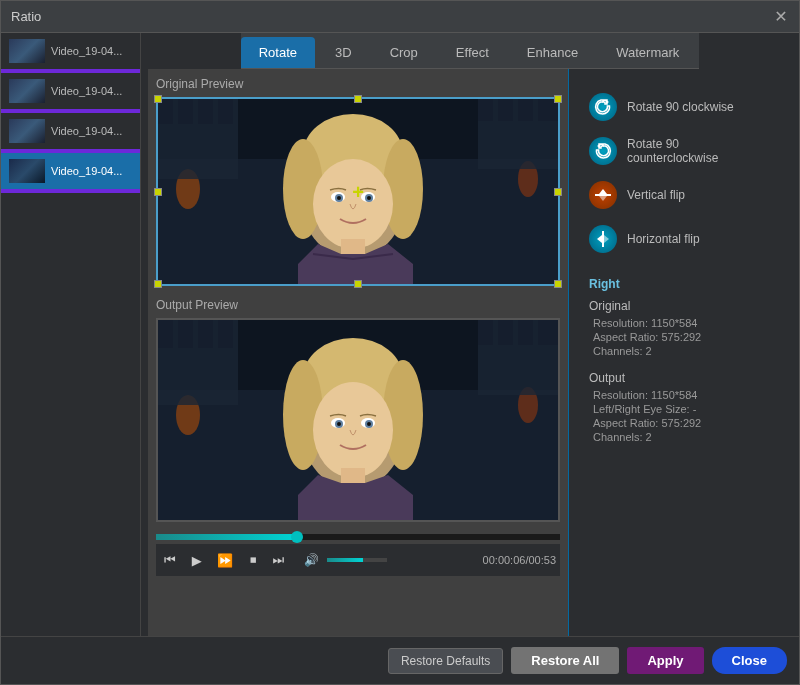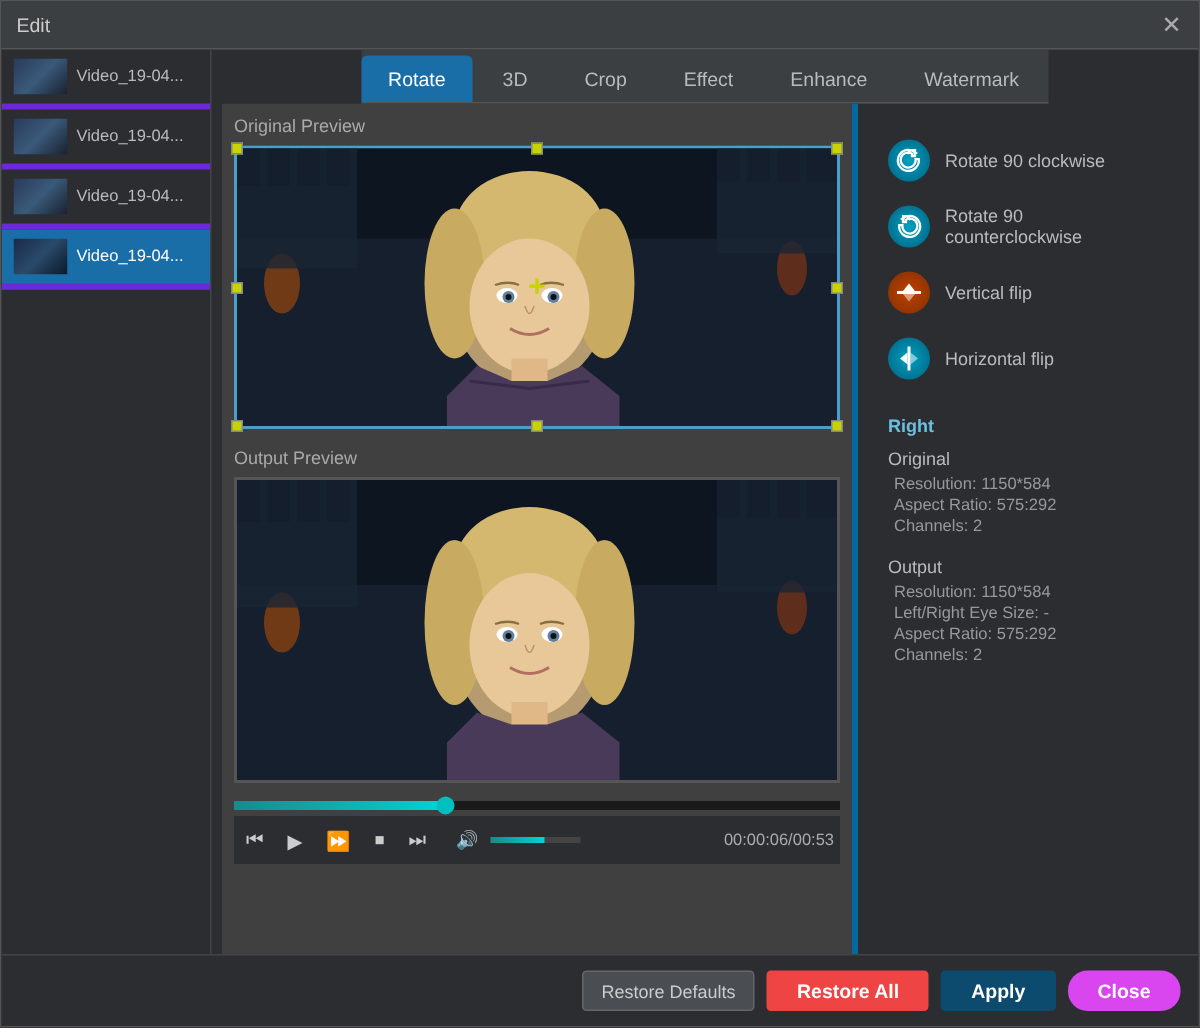--- a/index.html
+++ b/index.html
@@ -59,55 +59,55 @@
     .progress-bar-thumb { width: 12px; height: 12px; background: #00bfbf; border-radius: 50%; position: absolute; right: -6px; top: 50%; transform: translateY(-50%); }
 
     
     .video-controls { display: flex; align-items: center; gap: 8px; padding: 6px 4px; background: #2b2d30; }
     .ctrl-btn { background: none; border: none; color: #ccc; cursor: pointer; font-size: 13px; padding: 2px 4px; display: flex; align-items: center; justify-content: center; }
     .volume-bar { width: 60px; height: 4px; background: #444; position: relative; }
     .volume-fill { width: 60%; height: 100%; background: linear-gradient(to right, #1a8a8a, #00d4d4); }
     .time-display { color: #aaa; font-size: 11px; margin-left: auto; }
 
     
-    .info-panel { width: 224px; padding: 20px; flex-shrink: 0; border-left: 4px solid #0369a1; overflow-y: auto; }
+    .info-panel { width: 224px; padding: 20px; flex-shrink: 0; border-left: 1px solid #0369a1; overflow-y: auto; }
     .rotate-controls { display: flex; flex-direction: column; gap: 8px; margin-bottom: 20px; }
     .rotate-btn { display: flex; align-items: center; gap: 10px; cursor: pointer; padding: 4px 0; }
     .rotate-btn-icon { width: 28px; height: 28px; border-radius: 50%; display: flex; align-items: center; justify-content: center; font-size: 14px; flex-shrink: 0; }
     .icon-rotate-cw { background: radial-gradient(circle, #00a0c0 0%, #006080 100%); }
     .icon-rotate-ccw { background: radial-gradient(circle, #00a0c0 0%, #006080 100%); }
     .icon-hflip { background: radial-gradient(circle, #00a0c0 0%, #006080 100%); }
     .icon-vflip { background: radial-gradient(circle, #c04000 0%, #803000 100%); }
     .rotate-btn-label { font-size: 12px; color: #bbb; }
 
     .info-section { margin-top: 10px; }
     .info-title { color: #6ac0e0; font-size: 12px; font-weight: bold; margin-bottom: 8px; }
     .info-group { margin-bottom: 14px; }
     .info-group-title { color: #bbb; font-size: 12px; margin-bottom: 4px; }
     .info-row { font-size: 11px; color: #999; margin-bottom: 2px; padding-left: 4px; }
 
     
-    .bottom-bar { display: flex; justify-content: flex-end; gap: 8px; padding: 10px 12px; background: #2b2d30; border-top: 1px solid #444; flex-shrink: 0; }
+    .bottom-bar { display: flex; align-items: center; justify-content: flex-end; gap: 8px; padding: 10px 12px; background: #2b2d30; border-top: 1px solid #444; flex-shrink: 0; }
     .restore-defaults-btn { padding: 5px 12px; background: #4a4d52; border: 1px solid #666; color: #ccc; cursor: pointer; border-radius: 3px; font-size: 12px; }
     .action-btn { padding: 6px 20px; border: none; cursor: pointer; border-radius: 3px; font-size: 13px; font-weight: bold; }
-    .btn-restore-all { background: #ef4444; color: #fff; }
-    .btn-apply { background: #0c4a6e; color: #fff; }
-    .btn-close { background: #d946ef; color: #fff; border-radius: 13px; }
+    .btn-restore-all { background: #737373; color: #fff; }
+    .btn-apply { background: #701a75; color: #fff; }
+    .btn-close { background: #1d4ed8; color: #fff; border-radius: 13px; }
 
     
     .icon-svg { width: 20px; height: 20px; }
   </style>
 </head>
 <body>
 
 <div class="window">
 
   <div class="title-bar">
     <div class="title-bar-left">
-      <span>Edit</span>
+      <span>Ratio</span>
     </div>
     <button class="close-btn">✕</button>
   </div>
 
   <div class="main-content">
 
     <div class="sidebar">
       <div class="sidebar-item">
         <div class="sidebar-thumb">
           <div class="sidebar-thumb-img" style="background: linear-gradient(135deg, #2a3a5a,#3a5a7a,#1a2030);"></div>

